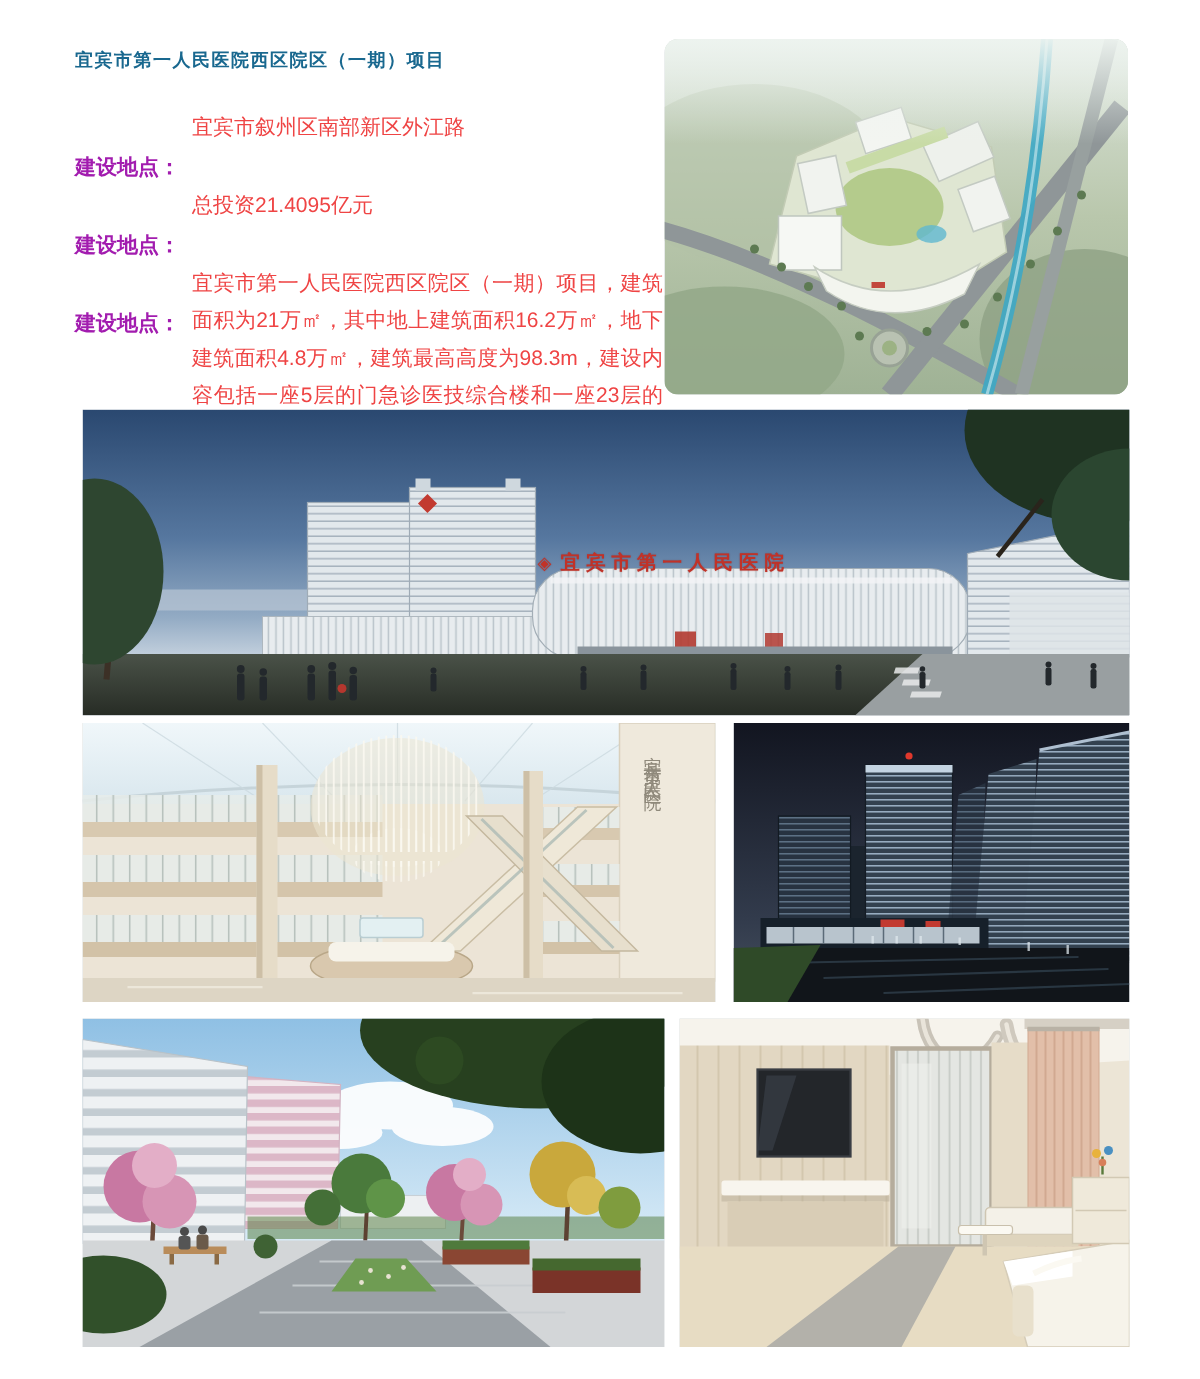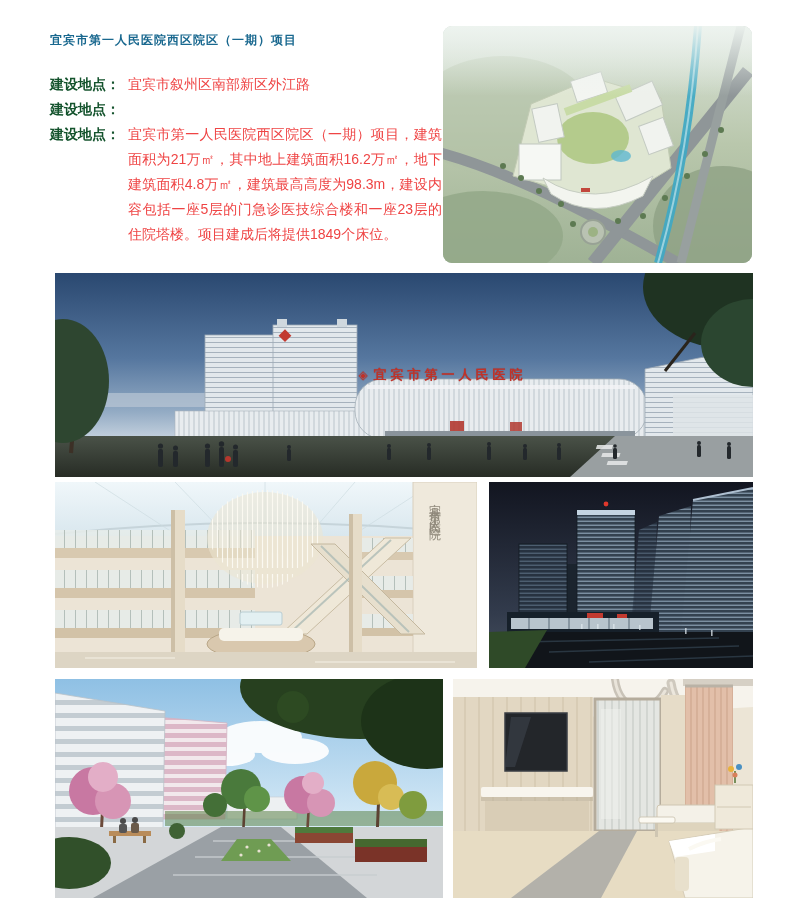--- a/index.html
+++ b/index.html
@@ -6,21 +6,21 @@
   #canvas{
     position:relative;width:800px;height:919px;background:#ffffff;overflow:hidden;
     font-family:"Liberation Sans","DejaVu Sans",sans-serif;color:#1f1f1f;
   }
   .page-title{
     position:absolute;left:50px;top:26px;width:430px;
     font-size:12px;font-weight:bold;color:#19688f;letter-spacing:1px;line-height:28px;
   }
   .details{position:absolute;left:50px;top:72px;width:392px;font-size:14px;line-height:25px;}
   .detail-row{display:flex;align-items:flex-start;}
-  .detail-label{flex:0 0 78px;font-weight:bold;color:#14532d;}
+  .detail-label{flex:0 0 78px;font-weight:bold;color:#a21caf;margin-top:27px;}
   .detail-value{flex:1;color:#ef4444;text-align:justify;}
   .photo{position:absolute;overflow:hidden;background:#dde2e6;}
   .photo svg{display:block;width:100%;height:100%;}
   #photo-aerial{left:443px;top:26px;width:309px;height:237px;border-radius:9px;}
   #photo-panorama{left:55px;top:273px;width:698px;height:204px;}
   #photo-atrium{left:55px;top:482px;width:422px;height:186px;}
   #photo-night{left:489px;top:482px;width:264px;height:186px;}
   #photo-courtyard{left:55px;top:679px;width:388px;height:219px;}
   #photo-ward{left:453px;top:679px;width:300px;height:219px;}
   .facade-sign{
@@ -42,20 +42,21 @@
 
   <div class="page-title">宜宾市第一人民医院西区院区（一期）项目</div>
 
   <div class="details">
     <div class="detail-row">
       <div class="detail-label">建设地点：</div>
       <div class="detail-value">宜宾市叙州区南部新区外江路</div>
     </div>
     <div class="detail-row">
       <div class="detail-label">建设地点：</div>
+      <div class="detail-value">总投资21.4095亿元</div>
     </div>
     <div class="detail-row">
       <div class="detail-label">建设地点：</div>
       <div class="detail-value">宜宾市第一人民医院西区院区（一期）项目，建筑面积为21万㎡，其中地上建筑面积16.2万㎡，地下建筑面积4.8万㎡，建筑最高高度为98.3m，建设内容包括一座5层的门急诊医技综合楼和一座23层的住院塔楼。项目建成后将提供1849个床位。</div>
     </div>
   </div>
 
   <div class="photo" id="photo-aerial">
     <svg viewBox="0 0 309 237" preserveAspectRatio="none">
       <defs>

